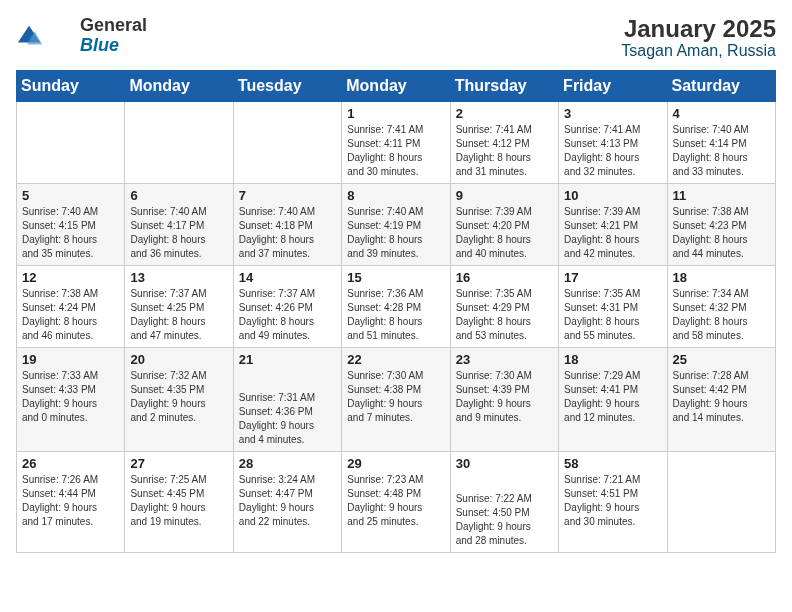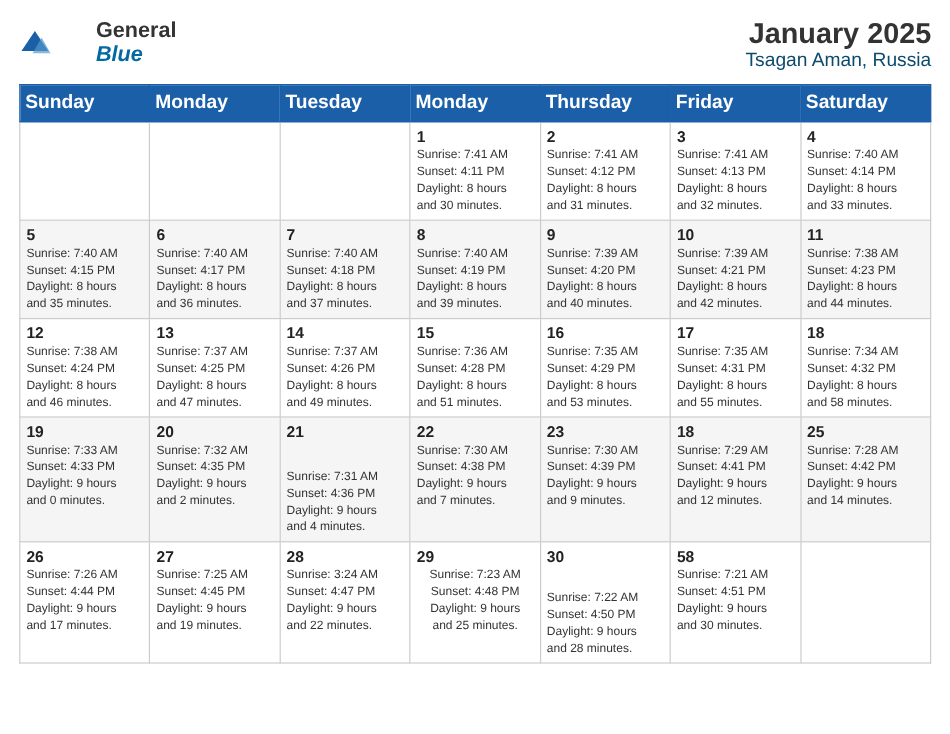--- a/index.html
+++ b/index.html
@@ -326,21 +326,21 @@
         </td>
         <td>
           <div class="day-number">28</div>
           <div class="day-info" style="white-space: pre-line;">Sunrise: 3:24 AM
 Sunset: 4:47 PM
 Daylight: 9 hours
 and 22 minutes.</div>
         </td>
         <td>
           <div class="day-number">29</div>
-          <div class="day-info" style="white-space: pre-line; text-align: center;">Sunrise: 7:23 AM
+          <div class="day-info" style="white-space: pre-line;">Sunrise: 7:23 AM
 Sunset: 4:48 PM
 Daylight: 9 hours
 and 25 minutes.</div>
         </td>
         <td>
           <div class="day-number">30</div>
           <div class="day-info" style="white-space: pre-line; margin-top: 21px;">Sunrise: 7:22 AM
 Sunset: 4:50 PM
 Daylight: 9 hours
 and 28 minutes.</div>

